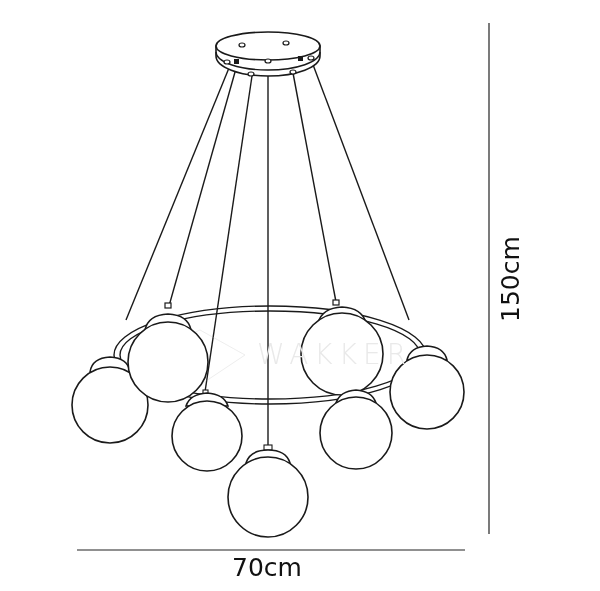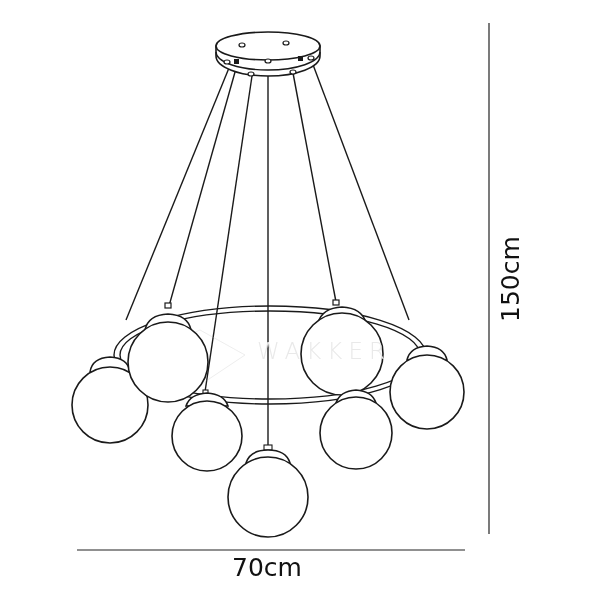--- a/index.html
+++ b/index.html
@@ -4,21 +4,21 @@
   <style>
     html, body { margin: 0; padding: 0; background: #ffffff; }
     body { width: 600px; height: 591px; position: relative; overflow: hidden; font-family: "Liberation Sans", sans-serif; }
     #diagram { position: absolute; left: 0; top: 0; width: 600px; height: 591px; }
     .stroke { fill: #ffffff; stroke: #1a1a1a; stroke-width: 1.6; }
     .line { fill: none; stroke: #1a1a1a; stroke-width: 1.4; }
     .dim { fill: none; stroke: #222222; stroke-width: 1.2; }
     .dim-label { position: absolute; color: #111111; font-family: "DejaVu Sans", sans-serif; font-size: 25px; }
     #width-label { left: 232px; top: 553px; }
     #height-label { left: 496px; top: 322px; transform: rotate(-90deg); transform-origin: left top; }
-    .watermark { position: absolute; left: 257px; top: 338px; font-family: "DejaVu Sans", sans-serif; font-size: 23px; letter-spacing: 6px; color: #e9e9e9; font-weight: 300; }
+    .watermark { position: absolute; left: 257px; top: 338px; font-family: "DejaVu Sans", sans-serif; font-size: 28px; letter-spacing: 6px; color: #e9e9e9; font-weight: 300; }
   </style>
 </head>
 <body>
 
 <svg id="diagram" viewBox="0 0 600 591" xmlns="http://www.w3.org/2000/svg">
 
   <g>
     <line class="line" x1="231" y1="63" x2="126" y2="320"></line>
     <line class="line" x1="237" y1="65" x2="169" y2="306"></line>
     <line class="line" x1="252" y1="76" x2="205" y2="392"></line>

